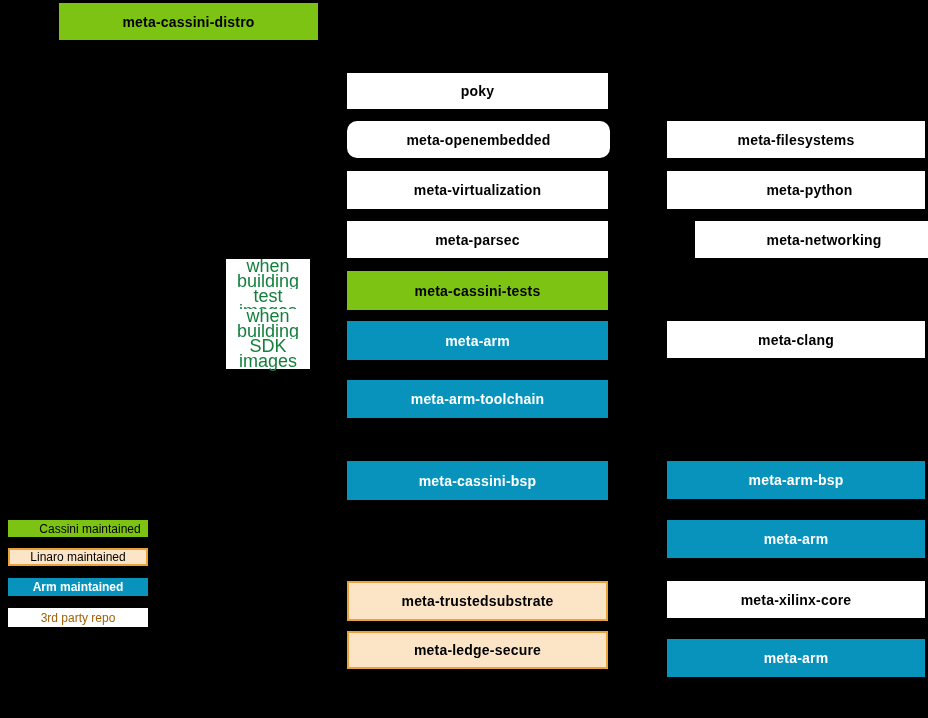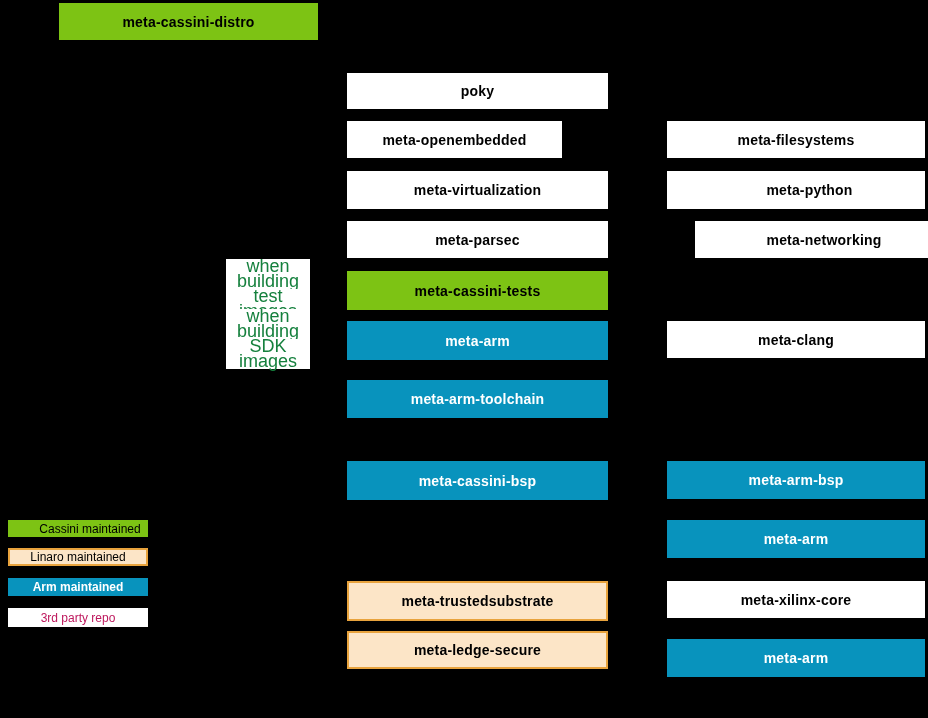--- a/index.html
+++ b/index.html
@@ -40,31 +40,31 @@
   .legend-item{
     position:absolute;
     display:flex;align-items:center;justify-content:center;
     font-size:12px;
     box-sizing:border-box;
     white-space:nowrap;
   }
   .legend-item.green{background:var(--cassini_green,#7DC314);color:#000;padding-left:24px;}
   .legend-item.peach{background:var(--linaro_fill,#FCE5C7);border:2px solid var(--linaro_border,#E8A33D);color:#000;}
   .legend-item.blue{background:var(--arm_blue,#0893BD);color:#FFF;font-weight:bold;}
-  .legend-item.white{background:#FFF;color:#be185d;}
+  .legend-item.white{background:#FFF;color:#a16207;}
 </style>
 </head>
 <body>
 
 <div class="canvas">
 
   <div class="box green" style="left:59px;top:3px;width:259px;height:37px;">meta-cassini-distro</div>
 
   <div class="box white" style="left:347px;top:73px;width:261px;height:36px;">poky</div>
-  <div class="box white" style="left:347px;top:121px;width:215px;height:37px;">meta-openembedded</div>
+  <div class="box white" style="left:347px;top:121px;width:263px;height:37px;border-radius:10px;">meta-openembedded</div>
   <div class="box white" style="left:347px;top:171px;width:261px;height:38px;">meta-virtualization</div>
   <div class="box white" style="left:347px;top:221px;width:261px;height:37px;">meta-parsec</div>
   <div class="box green" style="left:347px;top:271px;width:261px;height:39px;">meta-cassini-tests</div>
   <div class="box blue" style="left:347px;top:321px;width:261px;height:39px;">meta-arm</div>
   <div class="box blue" style="left:347px;top:380px;width:261px;height:38px;">meta-arm-toolchain</div>
   <div class="box blue" style="left:347px;top:461px;width:261px;height:39px;">meta-cassini-bsp</div>
   <div class="box peach" style="left:347px;top:581px;width:261px;height:40px;">meta-trustedsubstrate</div>
   <div class="box peach" style="left:347px;top:631px;width:261px;height:38px;text-align:right;">meta-ledge-secure</div>
 
   <div class="box white" style="left:667px;top:121px;width:258px;height:37px;">meta-filesystems</div>

